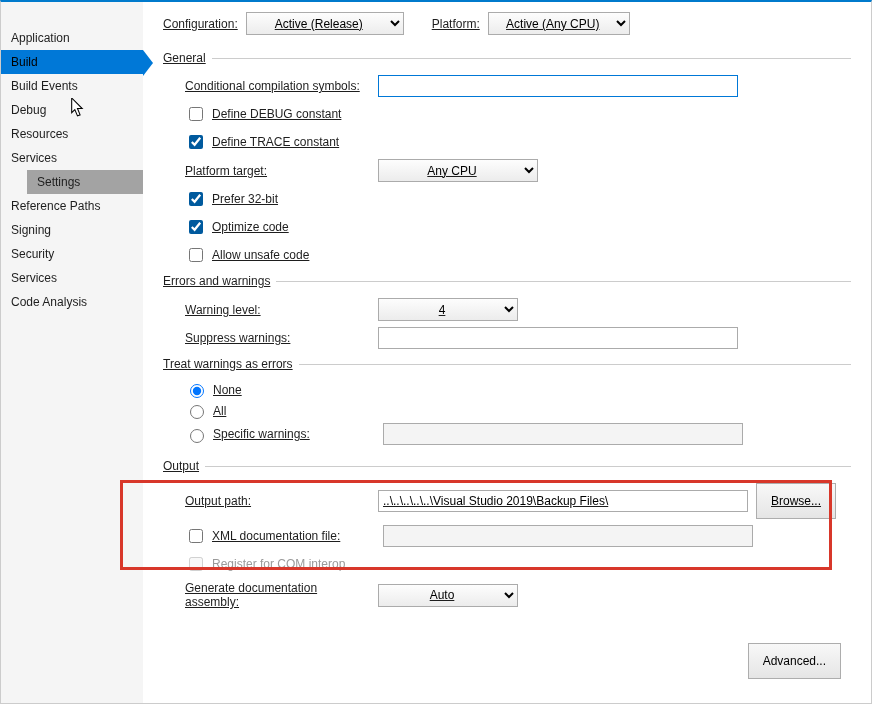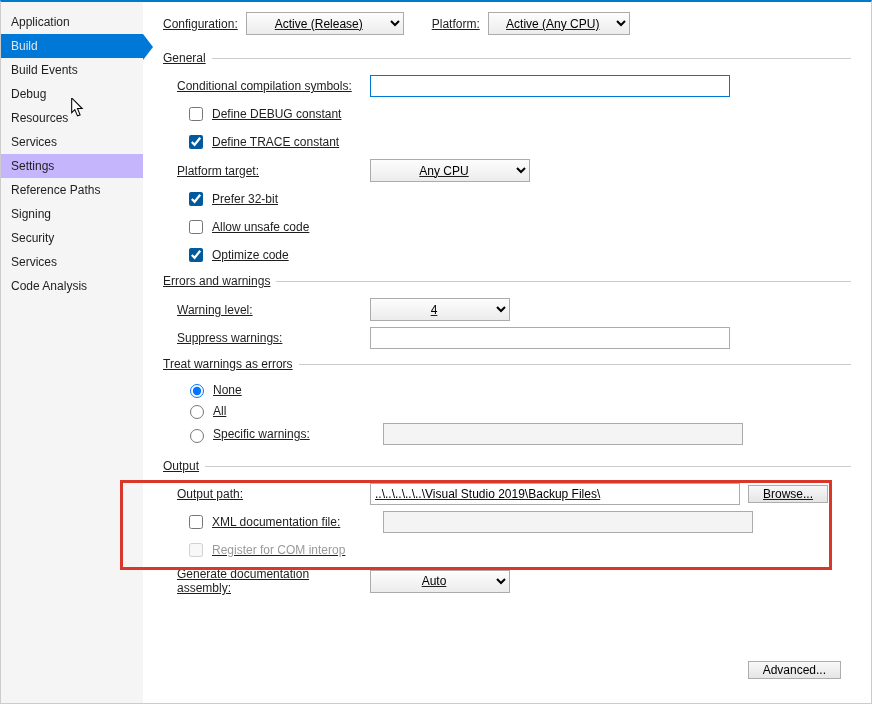--- a/index.html
+++ b/index.html
@@ -1,45 +1,45 @@
 <!DOCTYPE html>
 <html><head>
 <meta charset="utf-8">
 <style>
   * { box-sizing: border-box; font-family: "Segoe UI", Tahoma, sans-serif; font-size: 12px; }
   body { margin: 0; padding: 0; background: #fff; color: #1e1e1e; }
   .frame { width: 872px; height: 704px; border: 1px solid #ccc; border-top: 2px solid #007acc; position: relative; background: #fff; display:flex; }
-  .sidebar { width: 142px; background: #f5f5f5; padding-top: 8px; }
+  .sidebar { width: 142px; background: #f5f5f5; padding-top: 24px; }
   .side-item { padding: 5px 10px; cursor: pointer; position: relative; }
-  .side-item.active { background: #0078d7; color: #e5e5e5; }
+  .side-item.active { background: #0078d7; color: #000000; }
   .side-item.active::after {
     content:""; position:absolute; right:-10px; top:0; width:0; height:0;
     border-top:13px solid transparent; border-bottom:13px solid transparent; border-left:10px solid #0078d7;
   }
-  .side-item.hover { background: #c4b5fd; }
+  .side-item.hover { background: #a3a3a3; margin-left: 26px; }
   .cursor-icon { position: absolute; left: 70px; top: 96px; pointer-events:none; }
   .main { flex:1; padding: 10px 20px 10px 20px; position: relative; text-decoration: underline; }
   .toprow { display:flex; align-items:center; gap:8px; margin-bottom:16px; }
   .toprow label { }
   select.combo, .textbox {
     border: 1px solid #ababab; background:#fff; height:22px; padding: 0 4px;
   }
   select.combo { background: linear-gradient(#fdfdfd,#ececec); height:23px;text-align:center; }
   .section-header { display:flex; align-items:center; gap:6px; margin: 8px 0 10px 0; font-weight: normal; }
   .section-header .line { flex:1; height:1px; background:#ccc; }
-  .field-row { display:flex; align-items:center; margin: 6px 0 6px 14px; gap:8px; min-height:22px; }
+  .field-row { display:flex; align-items:center; margin: 6px 0 6px 22px; gap:8px; min-height:22px; }
   .field-row .lbl { width: 185px; }
   input[type=text].textbox { padding: 2px 4px; }
   .textbox.focused { border: 1px solid #0078d7; outline:none; }
   .checkbox { display:flex; align-items:center; gap:6px; margin-left: 0; }
   input[type=checkbox] { width:14px; height:14px; accent-color:#005a9e; }
   input[type=radio] { width:14px; height:14px; }
   .radio-row { display:flex; align-items:center; gap:6px; margin: 4px 0 4px 22px; }
   .disabled { color:#9a9a9a; }
-  .btn { background: linear-gradient(#f8f8f8,#e5e5e5); border:1px solid #adadad; height:18px; padding:0 14px; cursor:pointer; }
+  .btn { background: linear-gradient(#f8f8f8,#e5e5e5); border:1px solid #adadad; height:36px; padding:0 14px; cursor:pointer; }
   .highlight-box {
     position:absolute; border:3px solid #d8372a; pointer-events:none;
   }
   .bottom-right { position:absolute; right: 30px; bottom: 24px; }
   svg.cur { width:14px; height:20px; }
 </style>
 </head>
 <body>
 
 <div class="frame">
@@ -103,26 +103,26 @@
       <select class="combo" style="width:160px">
         <option>Any CPU</option>
       </select>
     </div>
 
     <div class="field-row checkbox" style="margin-left:22px">
       <input type="checkbox" checked="" style="">
       <span>Prefer 32-bit</span>
     </div>
     <div class="field-row checkbox" style="margin-left:22px">
+      <input type="checkbox" checked="" style="">
+      <span>Optimize code</span>
+    </div>
+    <div class="field-row checkbox" style="margin-left:22px">
       <input type="checkbox" style="">
       <span>Allow unsafe code</span>
-    </div>
-    <div class="field-row checkbox" style="margin-left:22px">
-      <input type="checkbox" checked="" style="">
-      <span>Optimize code</span>
     </div>
 
     <div class="section-header">
       <span>Errors and warnings</span>
         <div class="line"></div>
     </div>
 
     <div class="field-row">
       <span class="lbl">Warning level:</span>
       <select class="combo" style="width:140px">

